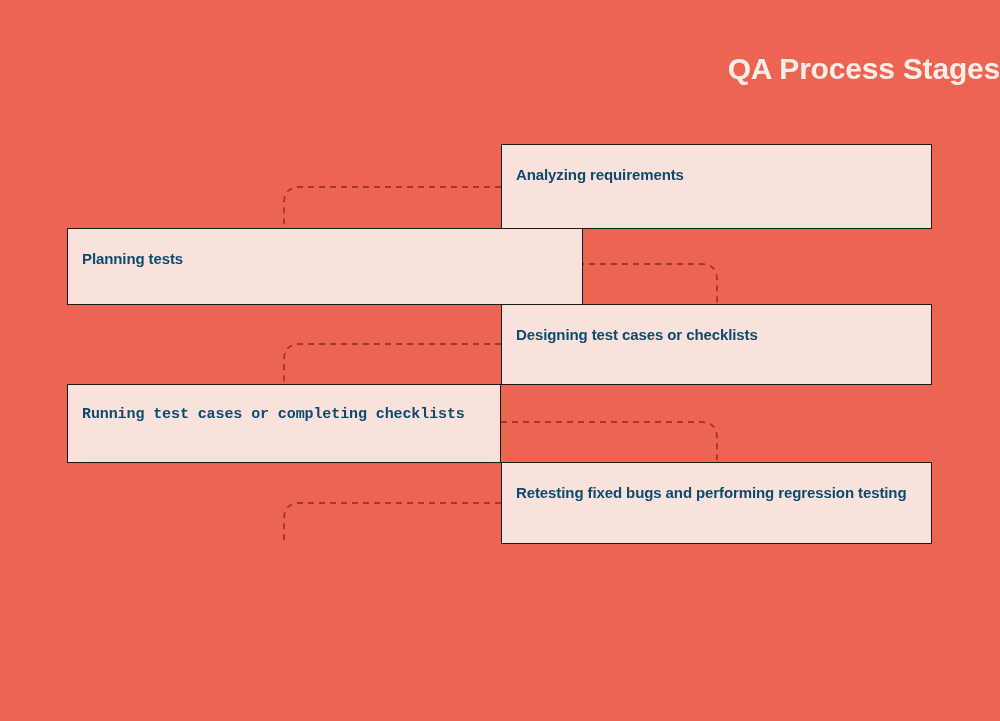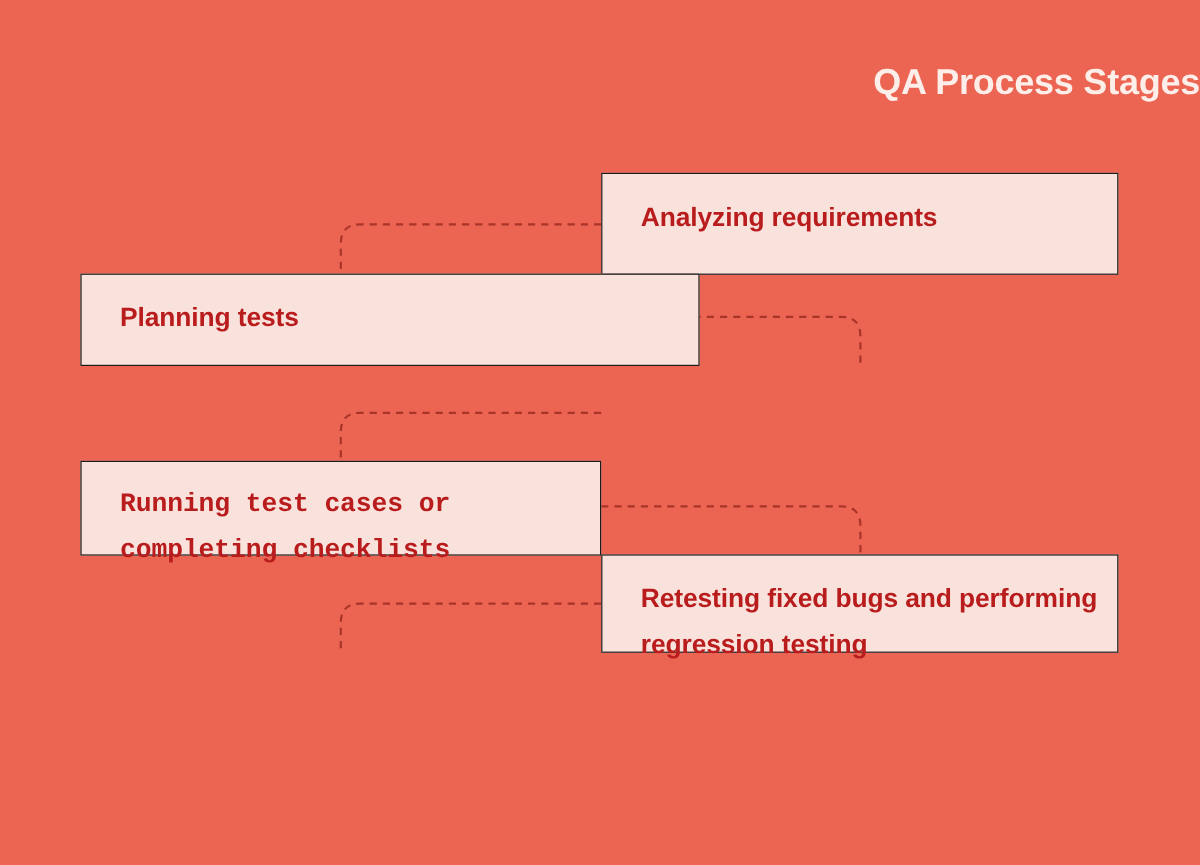--- a/index.html
+++ b/index.html
@@ -39,27 +39,27 @@
   }
   .stage-box {
     position: absolute;
     box-sizing: border-box;
     background: #fae2dc;
     border: 1.5px solid #1b1b1b;
     z-index: 2;
   }
   .stage-label {
     position: absolute;
-    left: 32px;
+    left: 14px;
     top: 17px;
     right: 16px;
-    font-size: 22px;
+    font-size: 15px;
     font-weight: bold;
     line-height: 1.72;
-    color: #b91c1c;
+    color: #0c4a6e;
     letter-spacing: -0.1px;
   }
 </style>
 </head>
 <body>
 
 <div id="canvas">
 
   <div id="page-title">QA Process Stages</div>
 
@@ -74,20 +74,23 @@
   </svg>
 
   <div class="stage-box" style="left:501px; top:144px; width:431px; height:85px;">
     <div class="stage-label">Analyzing requirements</div>
   </div>
 
   <div class="stage-box" style="left:67px; top:228px; width:516px; height:77px;">
     <div class="stage-label">Planning tests</div>
   </div>
 
+  <div class="stage-box" style="left:501px; top:304px; width:431px; height:81px;">
+    <div class="stage-label">Designing test cases or checklists</div>
+  </div>
 
   <div class="stage-box" style="left:67px; top:384px; width:434px; height:79px;font-family:Liberation Mono, monospace;">
     <div class="stage-label">Running test cases or completing checklists</div>
   </div>
 
   <div class="stage-box" style="left:501px; top:462px; width:431px; height:82px;">
     <div class="stage-label">Retesting fixed bugs and performing regression testing</div>
   </div>
 
 

